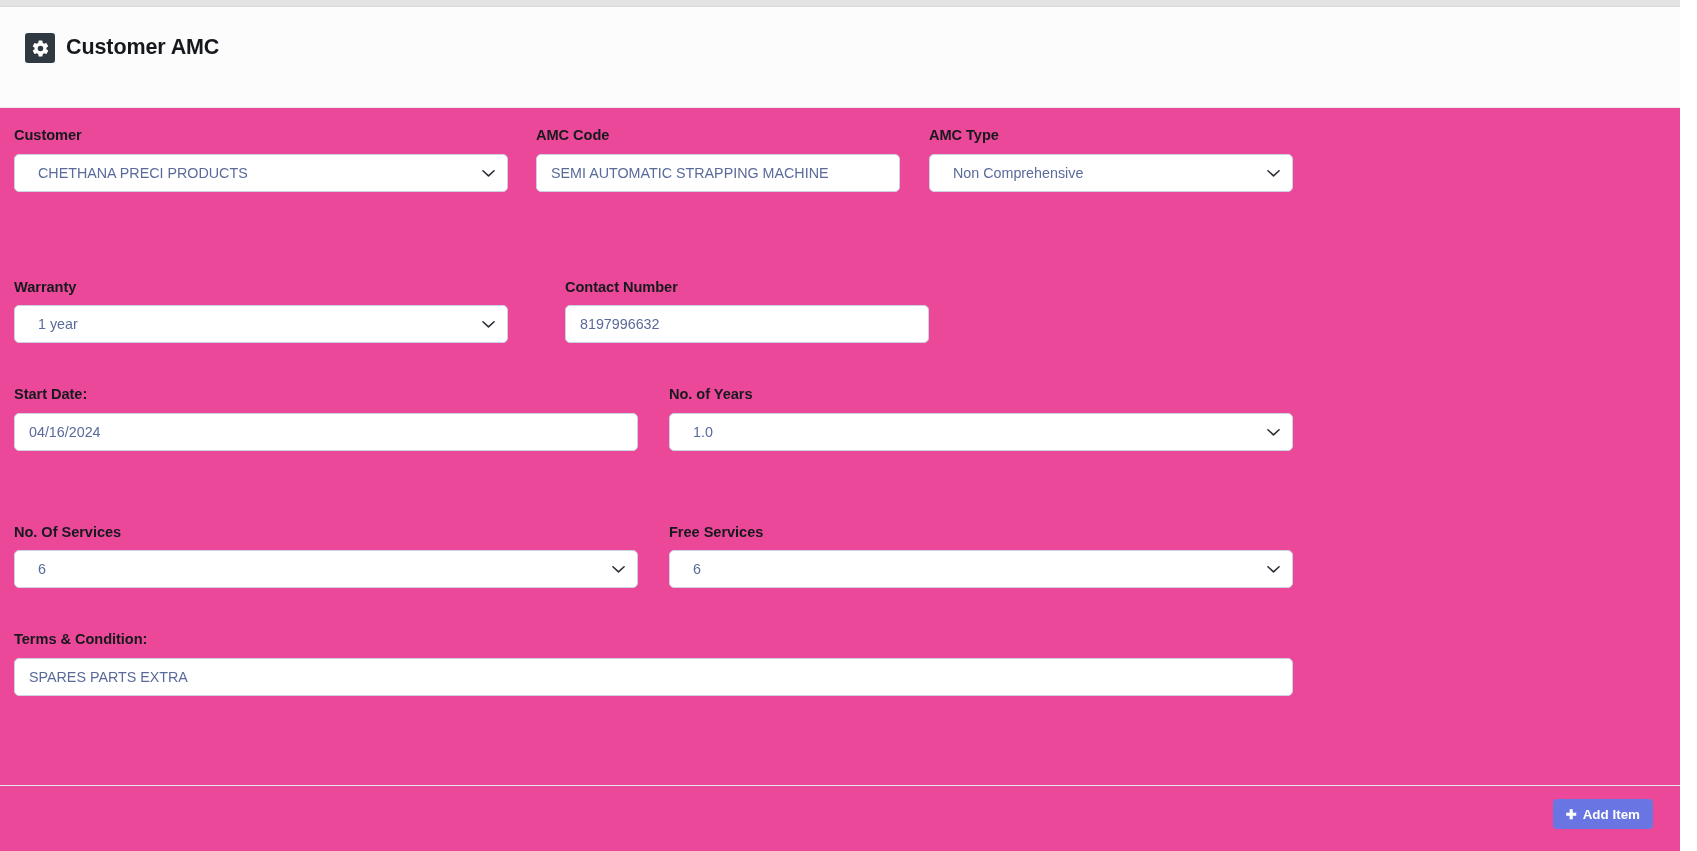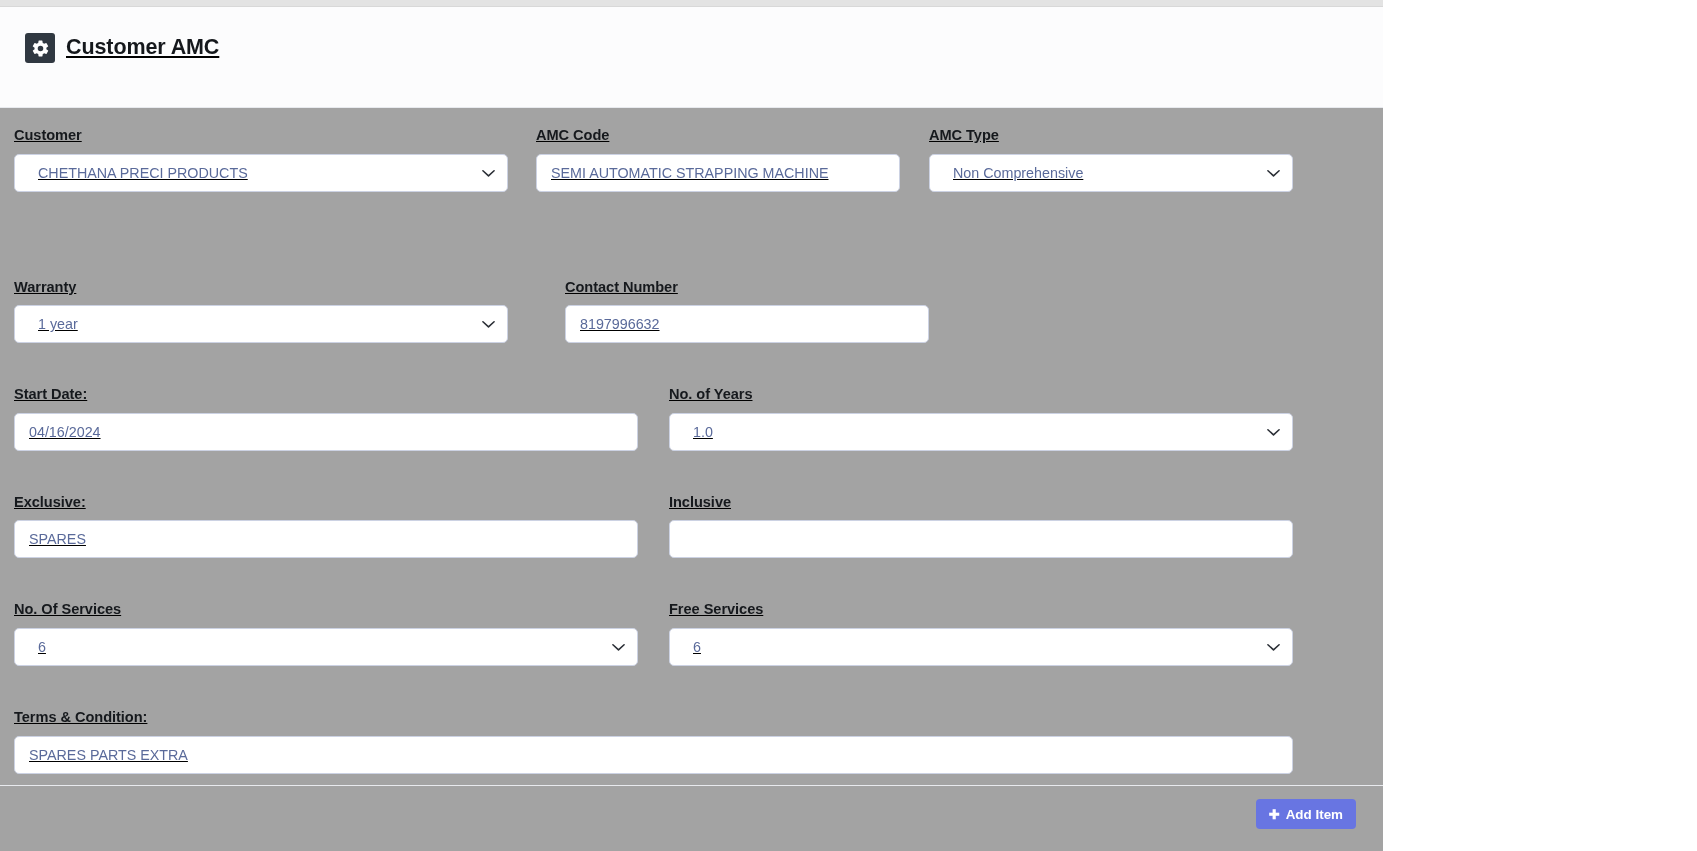--- a/index.html
+++ b/index.html
@@ -6,25 +6,24 @@
   html, body {
     margin: 0;
     padding: 0;
     width: 1697px;
     height: 851px;
     background: #ffffff;
     font-family: "Liberation Sans", sans-serif;
   }
   .page {
     position: relative;
-    width: 1383px;
+    width: 1680px;
     height: 851px;
-    background: #a3a3a3;
+    background: #ec4899;
     overflow: hidden;
-    text-decoration: underline;
   }
   
   .top-strip {
     height: 7px;
     width: 100%;
     background: #e3e3e3;
     border-bottom: 1px solid #d8d8d8;
   }
   .header {
     height: 101px;
@@ -245,35 +244,20 @@
             <svg width="13" height="9" viewBox="0 0 14 9">
                 <path d="M1 1.5 7 7l6-5.5" fill="none" stroke-width="1.7" stroke-linecap="round" stroke-linejoin="round"></path>
               </svg>
           </span>
         </div>
       </div>
     </div>
 
     <div class="block-gap"></div>
 
-    <div class="row">
-      <div class="field c-half-l">
-        <label class="label">Exclusive:</label>
-        <div class="control">
-          <span>SPARES</span>
-        </div>
-      </div>
-      <div class="gap-half"></div>
-      <div class="field c-half-r">
-        <label class="label">Inclusive</label>
-        <div class="control">
-          <span></span>
-        </div>
-      </div>
-    </div>
 
     <div class="block-gap"></div>
 
     <div class="row">
       <div class="field c-half-l">
         <label class="label">No. Of Services</label>
         <div class="control select">
           <span>6</span>
           <span class="chevron chev-dark">
             <svg width="13" height="9" viewBox="0 0 14 9">

